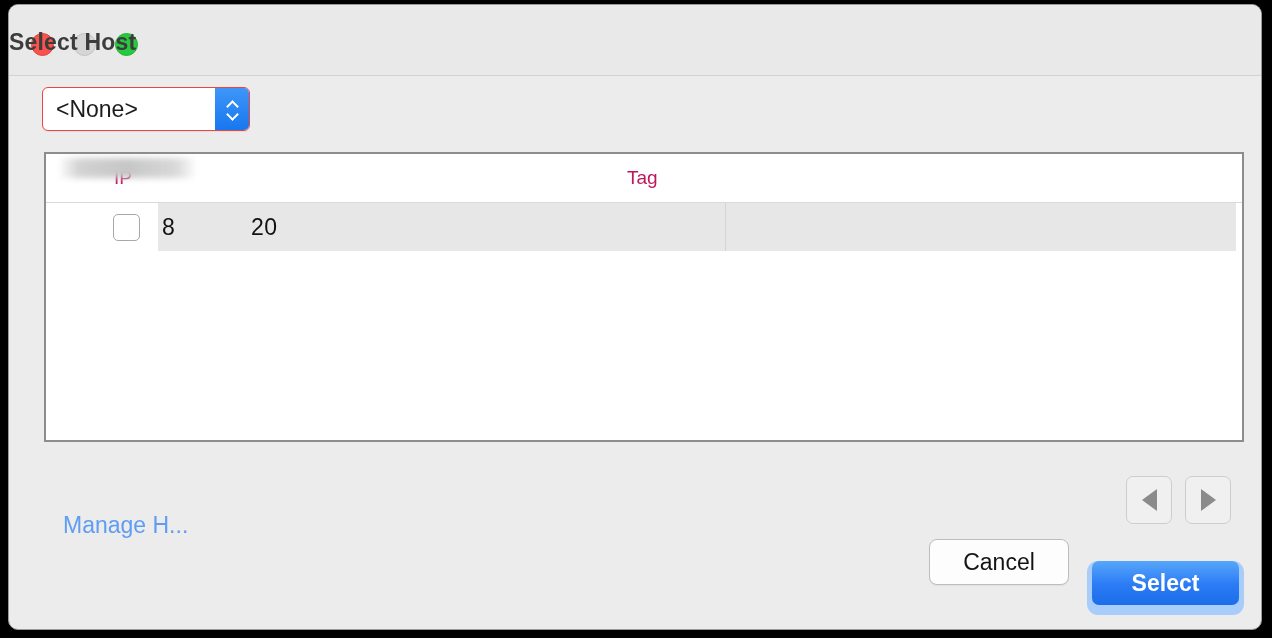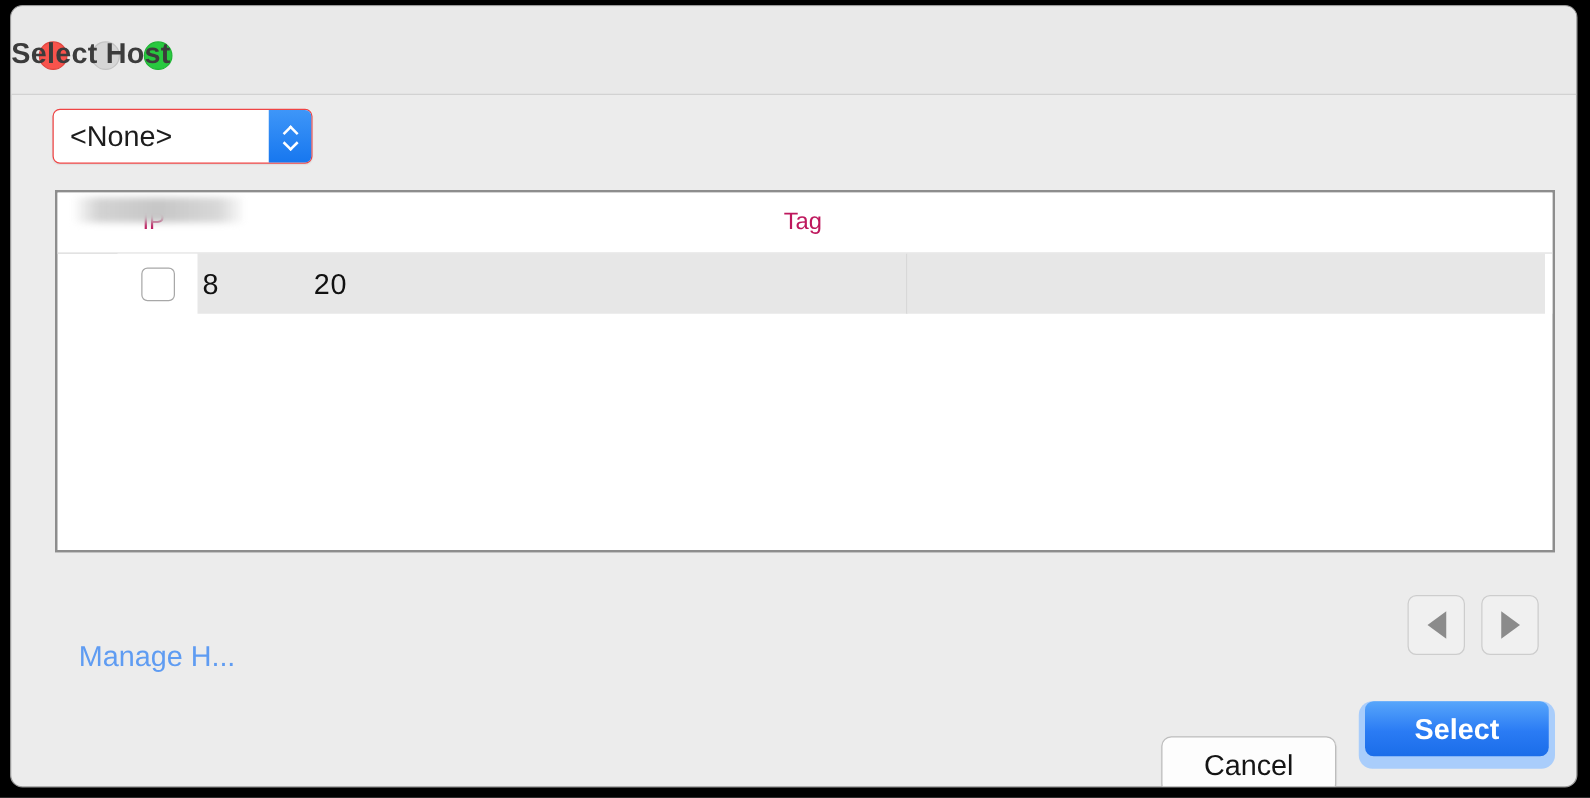--- a/index.html
+++ b/index.html
@@ -303,21 +303,21 @@
     height: 0;
     border-top: 11px solid transparent;
     border-bottom: 11px solid transparent;
   }
   .tri.left  { border-right: 15px solid #8b8b8b; }
   .tri.right { border-left: 15px solid #8b8b8b; }
 
   .cancel-button {
     position: absolute;
     left: 920px;
-    top: 584px;
+    top: 534px;
     width: 140px;
     height: 46px;
     background: #fdfdfd;
     border: 1px solid #bdbdbd;
     border-radius: 8px;
     box-sizing: border-box;
     font-size: 23px;
     color: #141414;
     font-family: "Liberation Sans", sans-serif;
     box-shadow: 0 1px 1px rgba(0,0,0,0.06);

